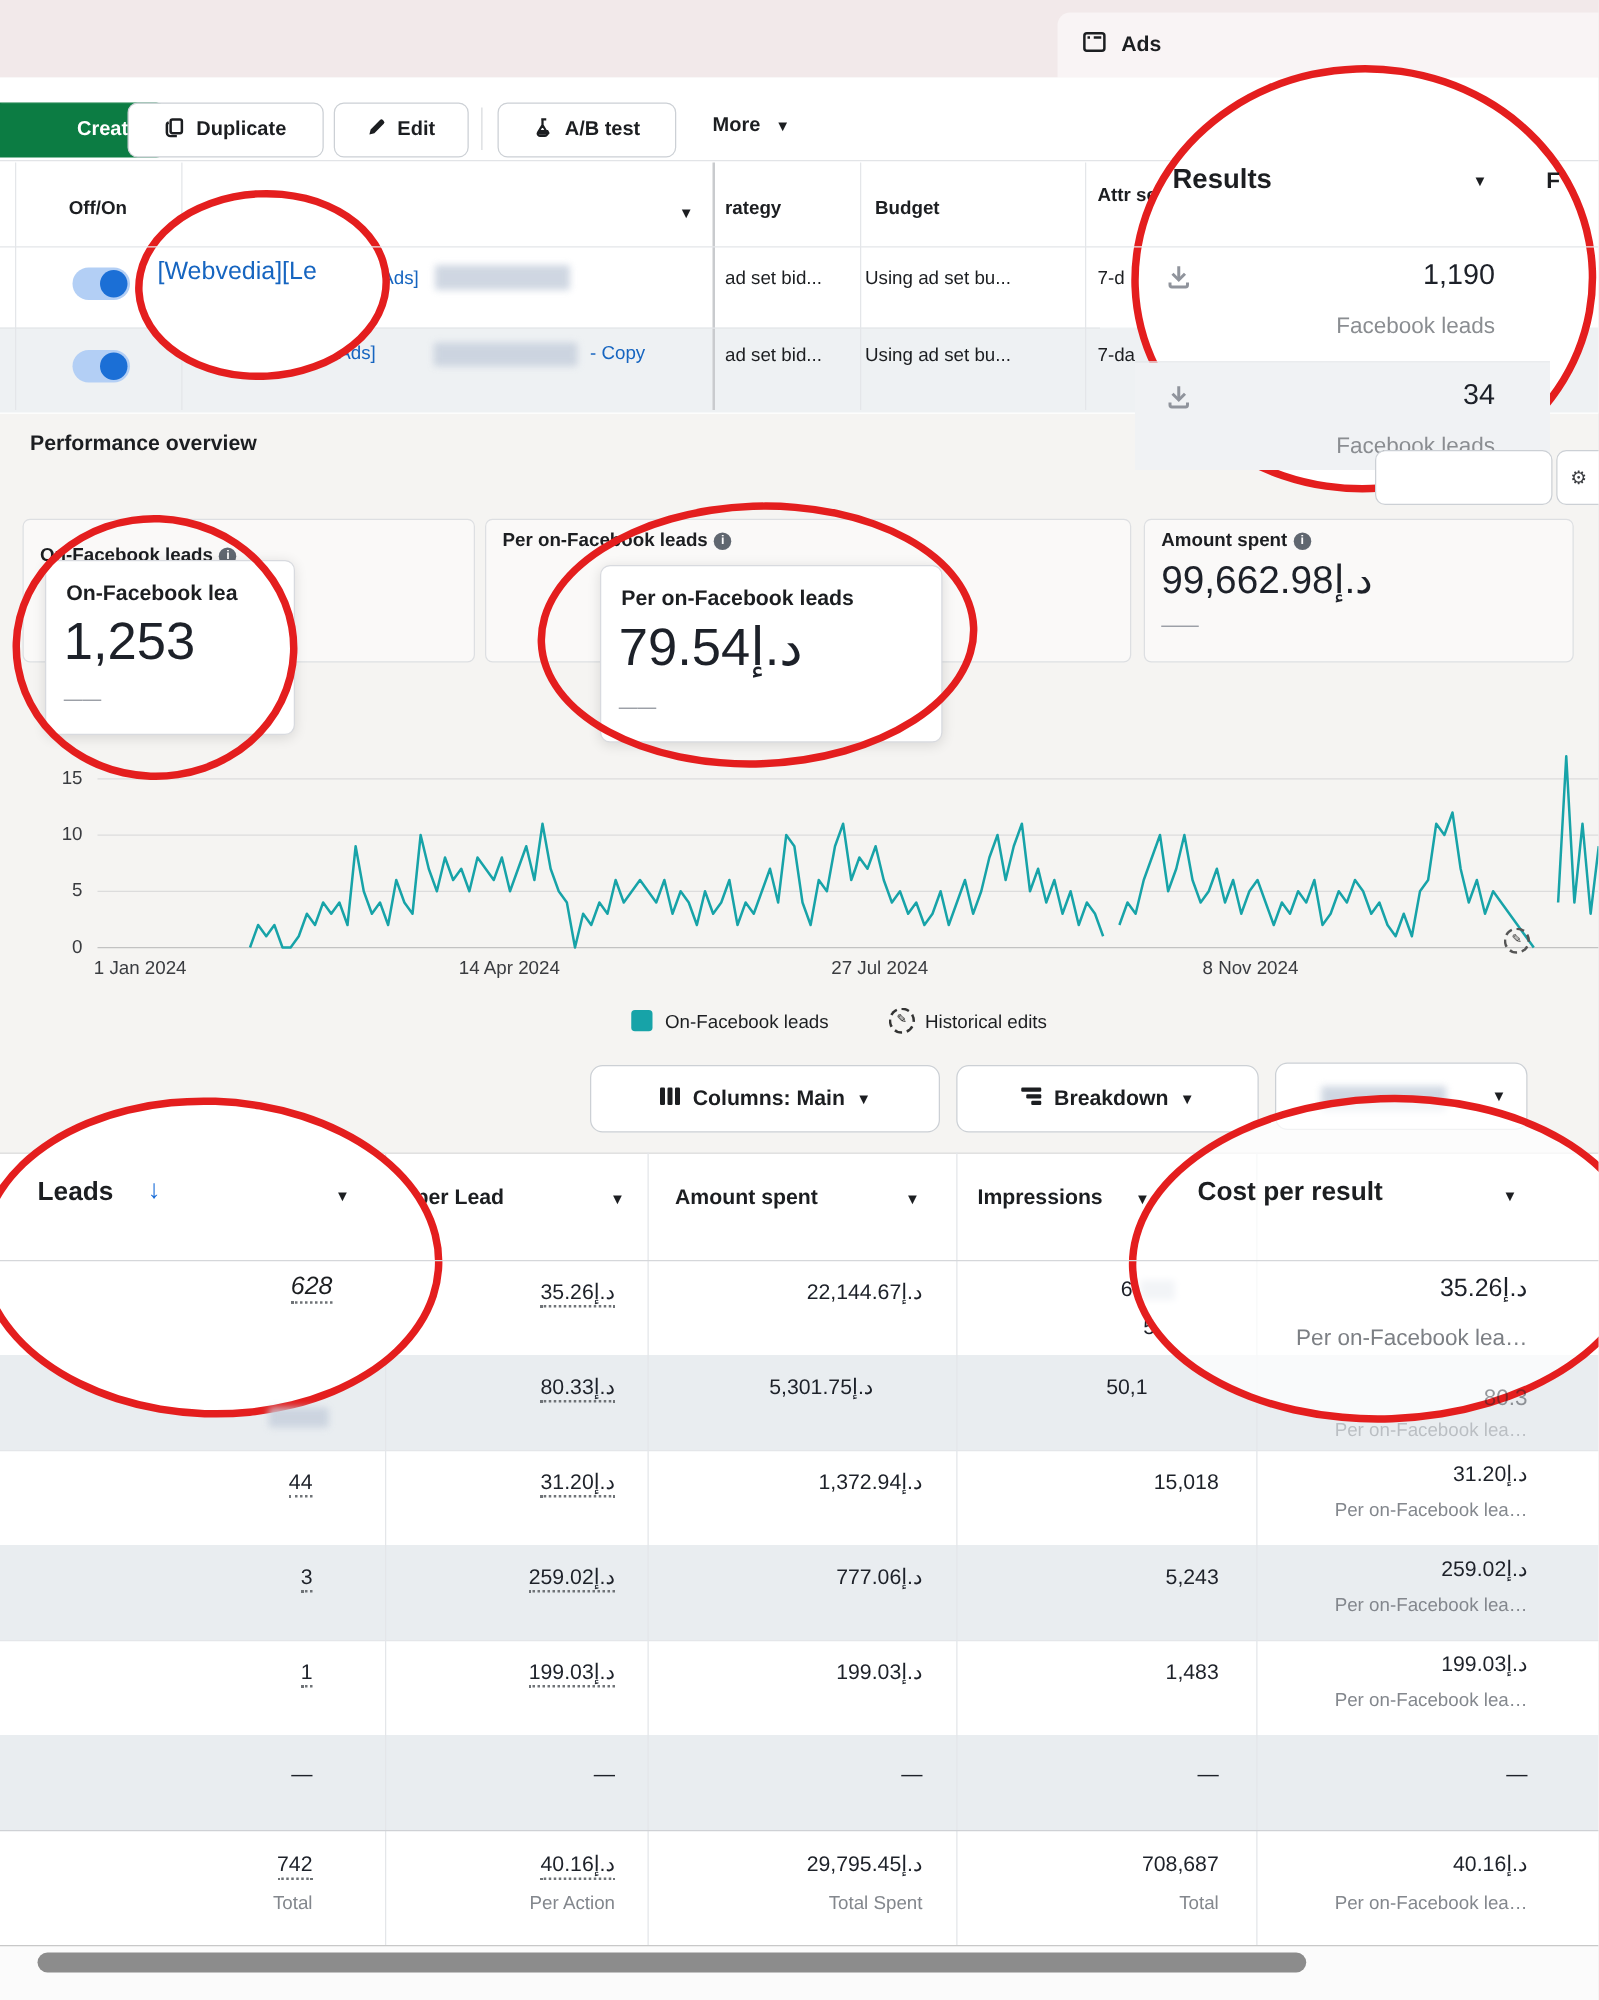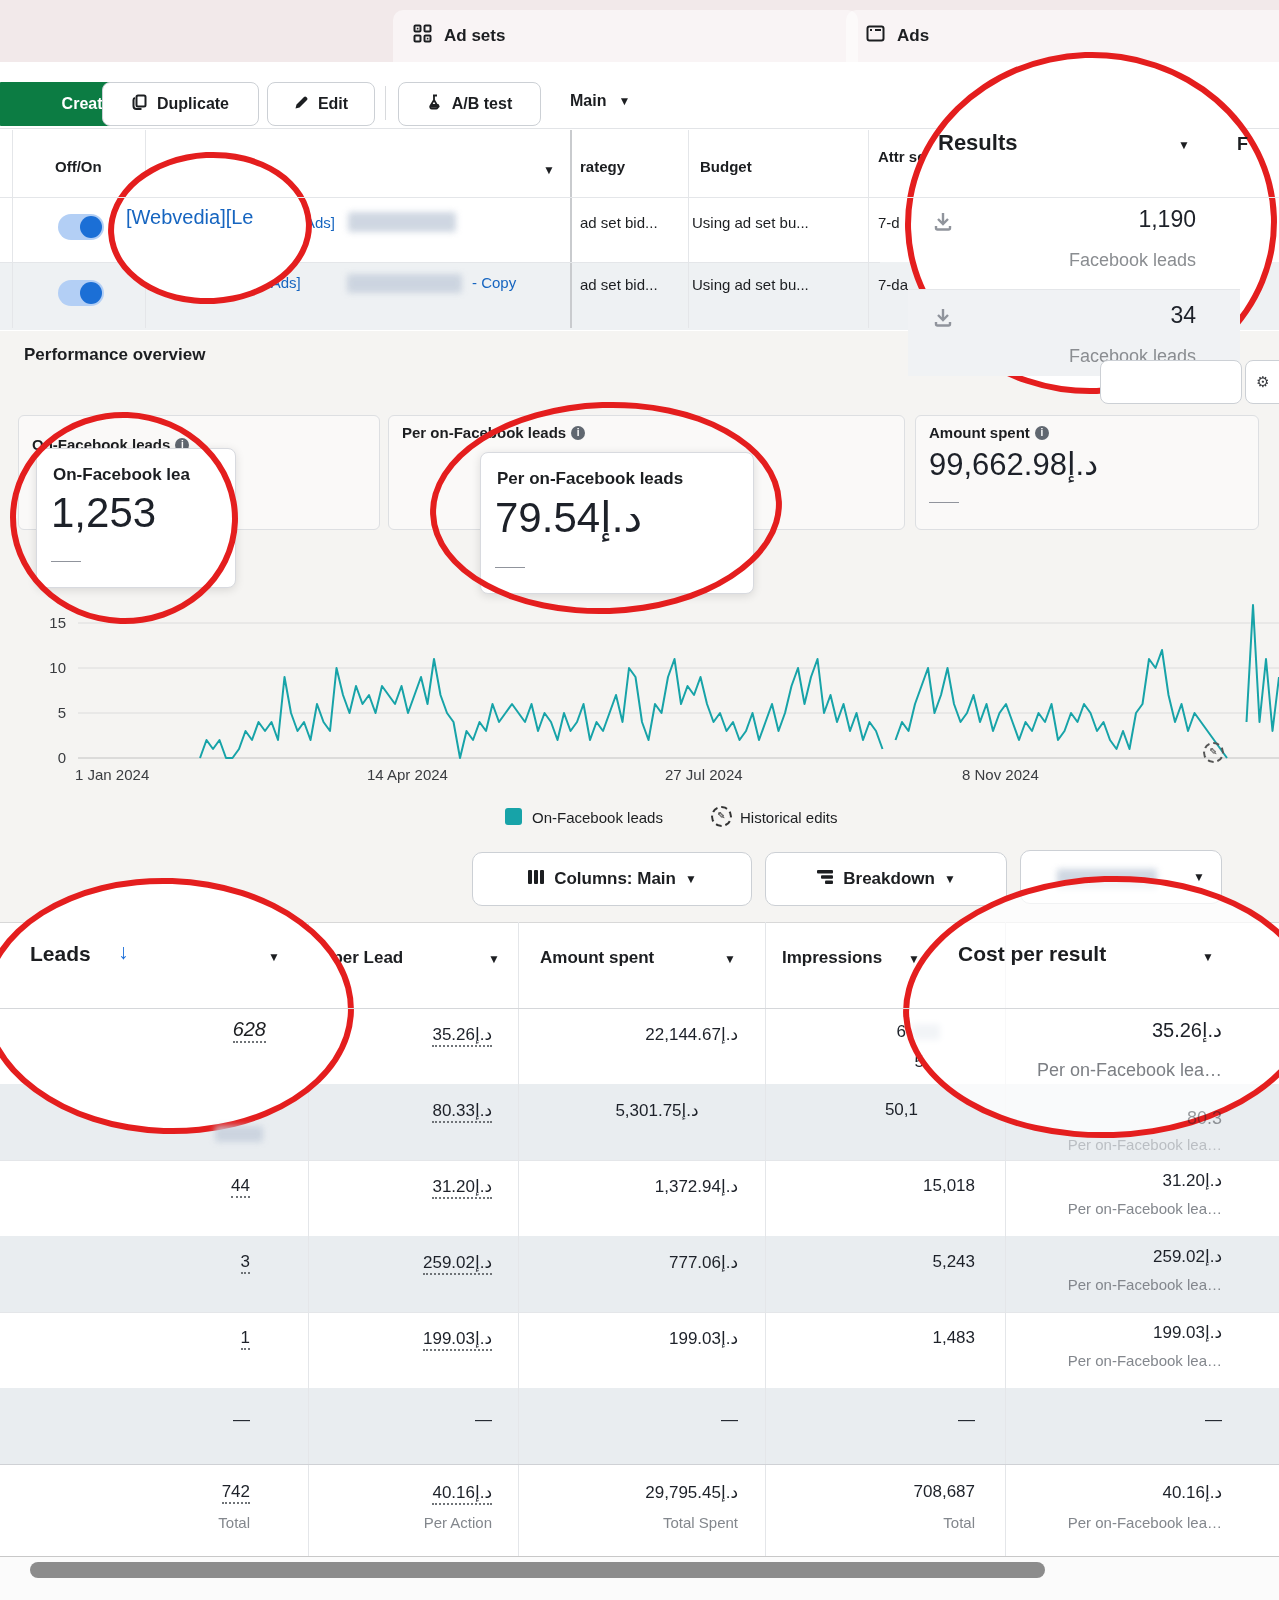--- a/index.html
+++ b/index.html
@@ -30,35 +30,20 @@
          box-shadow:0 2px 10px rgba(0,0,0,.12);z-index:3;}
   .card{position:absolute;background:#faf9f8;border:1px solid #dddfe2;border-radius:6px;}
   .washed{opacity:.45;}
 </style>
 </head>
 <body>
 
 <div id="root">
 
   <div class="a" style="left:0;top:0;width:1279px;height:62px;background:#f2e9ea;"></div>
-  <div class="tab" style="left:393px;top:10px;width:445px;height:52px;background:rgba(255,255,255,.5);color:#1c1e21;">
-    <span class="ic">
-      <svg width="19" height="19" viewBox="0 0 19 19">
-          <g fill="none" stroke="#1c1e21" stroke-width="2">
-            <rect x="1.5" y="1.5" width="6" height="6" rx="1"></rect>
-            <rect x="11.5" y="1.5" width="6" height="6" rx="1"></rect>
-            <rect x="1.5" y="11.5" width="6" height="6" rx="1"></rect>
-            <rect x="11.5" y="11.5" width="6" height="6" rx="1"></rect>
-          </g>
-          <rect x="3.8" y="3.8" width="1.6" height="1.6" fill="#1c1e21"></rect>
-          <rect x="13.8" y="13.8" width="1.6" height="1.6" fill="#1c1e21"></rect>
-        </svg>
-    </span>
-    <span>Ad sets</span>
-  </div>
   <div class="tab" style="left:846px;top:10px;width:433px;height:52px;background:rgba(255,255,255,.5);color:#1c1e21;">
     <span class="ic">
       <svg width="19" height="19" viewBox="0 0 19 19">
           <rect x="1.5" y="2.5" width="16" height="14" rx="2" fill="none" stroke="#1c1e21" stroke-width="2"></rect>
           <line x1="4" y1="6" x2="6" y2="6" stroke="#1c1e21" stroke-width="2"></line>
           <line x1="9" y1="6" x2="15" y2="6" stroke="#1c1e21" stroke-width="2"></line>
         </svg>
     </span>
     <span>Ads</span>
   </div>
@@ -82,21 +67,21 @@
   </div>
   <div class="vline" style="left:385px;top:86px;height:34px;background:#d8dadd;"></div>
   <div class="btn" style="left:398px;top:82px;width:141px;height:42px;">
     <span class="ic"><svg width="16" height="16" viewBox="0 0 16 16">
           <path d="M6 1.5 h4 M7 1.5 v4.5 l3.6 6 a1.8 1.8 0 0 1 -1.6 2.7 h-4 a1.8 1.8 0 0 1 -1.6 -2.7 l3.6 -6 v-4.5" fill="none" stroke="#1c1e21" stroke-width="1.8"></path>
           <path d="M4.6 10 h6.8 l1 1.8 a1.2 1.2 0 0 1 -1 1.9 h-6.8 a1.2 1.2 0 0 1 -1 -1.9 z" fill="#1c1e21"></path>
         </svg></span>
     <span>A/B test</span>
   </div>
   <div class="a b" style="left:570px;top:92px;font-size:16px;display:flex;gap:12px;align-items:center;">
-    <span>Main</span>
+    <span>More</span>
     <span class="caret">▼</span>
   </div>
 
   <div class="a" style="left:0;top:128px;width:1279px;height:202px;background:#fff;border-top:1px solid #e2e4e7;"></div>
   <div class="a" style="left:0;top:262px;width:1279px;height:68px;background:#eef1f3;"></div>
 
   <div class="a b" style="left:55px;top:158px;font-size:15px;">Off/On</div>
   <div class="a caret" style="left:543px;top:163px;">▼</div>
   <div class="a b" style="left:580px;top:158px;font-size:15px;">rategy</div>
   <div class="a b" style="left:700px;top:158px;font-size:15px;">Budget</div>

